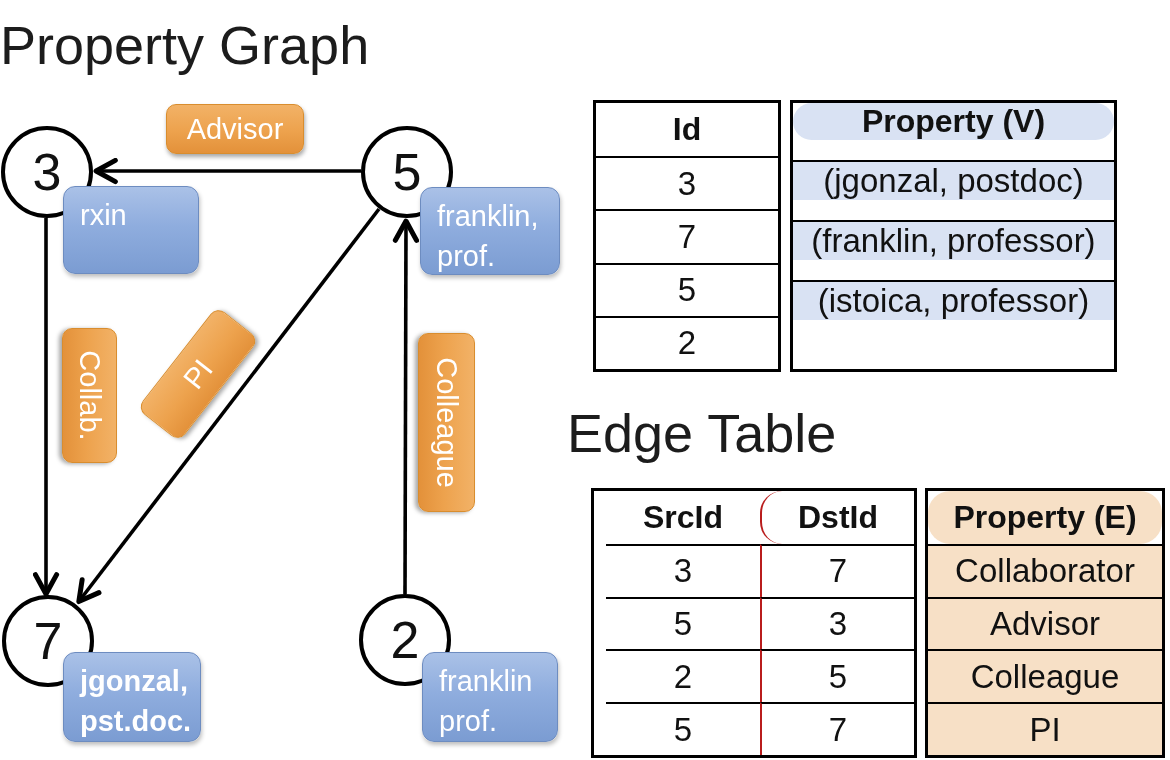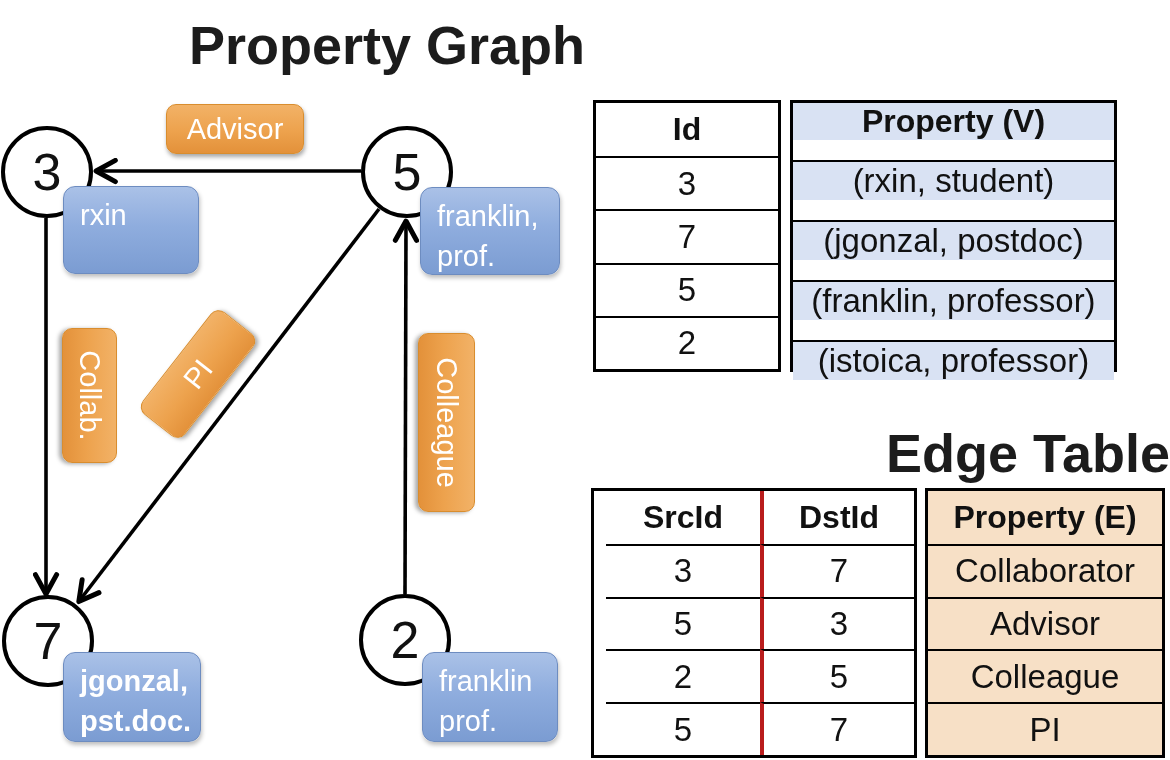--- a/index.html
+++ b/index.html
@@ -1,22 +1,22 @@
 <!DOCTYPE html>
 <html><head>
 <meta charset="utf-8">
 <style>
   html,body{margin:0;padding:0;background:#ffffff;}
   #stage{
     position:relative;width:1170px;height:760px;overflow:hidden;
     font-family:"Liberation Sans",sans-serif;background:#ffffff;color:#111;
   }
   .big-title{
-    position:absolute;font-size:54px;font-weight:700;color:#1c1c1c;
-    letter-spacing:0px;text-align:right;white-space:nowrap;
+    position:absolute;font-size:54px;font-weight:400;color:#1c1c1c;
+    letter-spacing:0px;text-align:left;white-space:nowrap;
   }
   
   #edge-svg{position:absolute;left:0;top:0;width:585px;height:760px;z-index:1;}
   .gnode{
     position:absolute;width:92px;height:92px;border-radius:50%;
     background:#ffffff;border:4px solid #000;box-sizing:border-box;
     display:flex;align-items:center;justify-content:center;
     font-size:52px;color:#111;z-index:2;
   }
   .elabel{
@@ -38,25 +38,25 @@
   
   .tblock{
     position:absolute;display:grid;box-sizing:border-box;
     border:3px solid #000;background:#fff;z-index:2;
   }
   .tcell{
     display:flex;align-items:center;justify-content:center;
     font-size:33px;color:#111;border-top:2px solid #000;
     box-sizing:border-box;white-space:nowrap;
   }
-  .tcell.first{border-top:none;}
+  .tcell.first{border-top:none;border-radius:22px;}
   .tcell.hdr{font-weight:bold;font-size:32px;}
   .tcell.vfill{background:#d9e2f3;}
   .tcell.efill{background:#f7e0c6;}
-  .tcell.bl{border-left:4px solid #b91c1c;}
+  .tcell.bl{border-left:2px solid #b91c1c;}
 </style>
 </head>
 <body>
 
 <div id="stage">
 
   <div class="big-title" style="left:0;top:14px;width:585px;">Property Graph</div>
 
   <svg id="edge-svg" viewBox="0 0 585 760" xmlns="http://www.w3.org/2000/svg">
     <defs>
@@ -108,27 +108,26 @@
   <div class="tblock" style="left:593px;top:100px;width:188px;height:272px;grid-template-rows:repeat(5,1fr);">
     <div class="tcell hdr first">Id</div>
     <div class="tcell">3</div>
     <div class="tcell">7</div>
     <div class="tcell">5</div>
     <div class="tcell">2</div>
   </div>
 
   <div class="tblock" style="left:790px;top:100px;width:327px;height:272px;grid-template-rows:repeat(5,1fr);gap:20px;">
     <div class="tcell hdr vfill first">Property (V)</div>
-    <div class="tcell vfill">(rxin, student)</div>
     <div class="tcell vfill">(jgonzal, postdoc)</div>
     <div class="tcell vfill">(franklin, professor)</div>
     <div class="tcell vfill">(istoica, professor)</div>
   </div>
 
-  <div class="big-title" style="left:585px;top:402px;width:585px;margin-top:20px;">Edge Table</div>
+  <div class="big-title" style="left:567px;top:402px;width:585px;">Edge Table</div>
 
   <div class="tblock" style="left:591px;top:488px;width:326px;height:270px;grid-template-columns:1fr 1fr;grid-template-rows:repeat(5,1fr);padding-left:12px;">
     <div class="tcell hdr first">SrcId</div>
     <div class="tcell hdr first bl">DstId</div>
     <div class="tcell">3</div>
     <div class="tcell bl">7</div>
     <div class="tcell">5</div>
     <div class="tcell bl">3</div>
     <div class="tcell">2</div>
     <div class="tcell bl">5</div>

